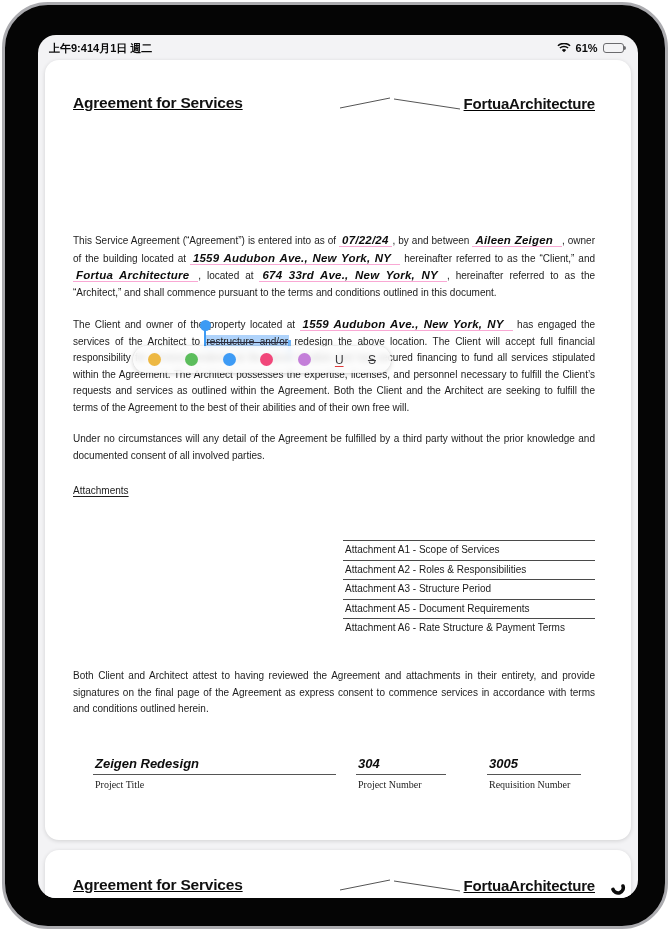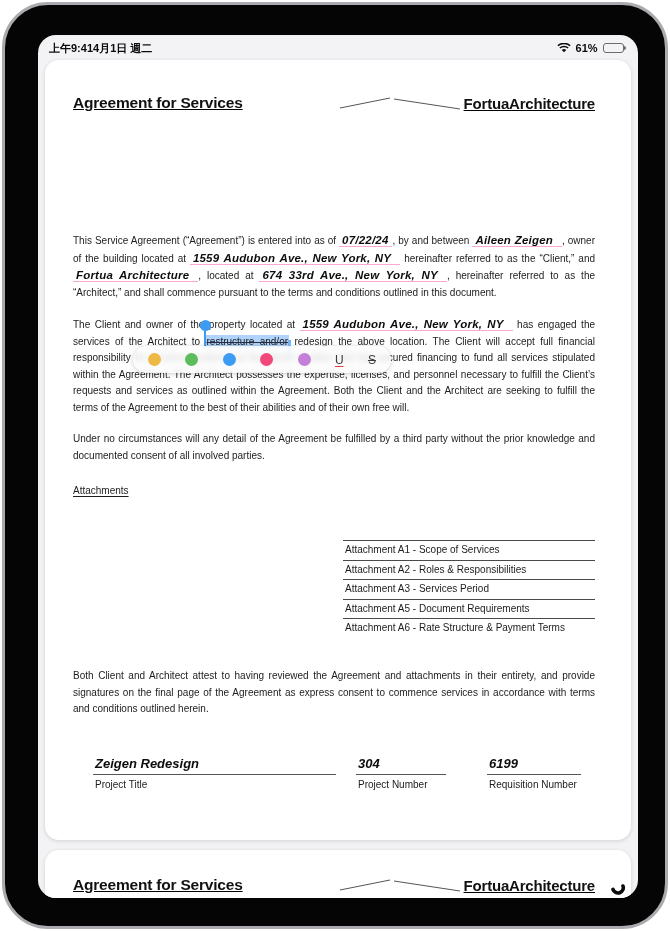--- a/index.html
+++ b/index.html
@@ -78,21 +78,21 @@
     padding:3px 0 0 2px; }
 
   
   .fields { position:absolute; left:0; top:696px; width:100%; height:48px;margin-left:20px; }
   .field { position:absolute; display:flex; flex-direction:column; }
   .field-1 { left:28px; width:243px; }
   .field-2 { left:291px; width:90px; }
   .field-3 { left:422px; width:94px; }
   .field-value { font-style:italic; font-weight:700; font-size:13px; color:#0d0d0d;
     padding:0 0 3px 2px; border-bottom:1px solid #555; white-space:nowrap; }
-  .field-label { font-size:10px; color:#1c1c1c; padding:4px 0 0 2px; }
+  .field-label { font-size:10px; color:#1c1c1c; padding:4px 0 0 2px;font-family:Liberation Serif, serif; }
 
   .page-curl { position:absolute; right:4px; top:33px; }
 </style>
 </head>
 <body>
 
 <div class="stage">
   <div class="device">
     <div class="screen">
 
@@ -143,38 +143,38 @@
           <span class="tb-btn tb-underline">U</span>
           <span class="tb-btn tb-strike">S</span>
         </div>
 
         <div class="para p3">Under no circumstances will any detail of the Agreement be fulfilled by a third party without the prior knowledge and documented consent of all involved parties.</div>
 
         <div class="att-heading">Attachments</div>
         <div class="att-table">
           <div class="att-row">Attachment A1 - Scope of Services</div>
           <div class="att-row">Attachment A2 - Roles &amp; Responsibilities</div>
-          <div class="att-row">Attachment A3 - Services Period</div>
+          <div class="att-row">Attachment A3 - Structure Period</div>
           <div class="att-row">Attachment A5 - Document Requirements</div>
           <div class="att-row">Attachment A6 - Rate Structure &amp; Payment Terms</div>
         </div>
 
         <div class="para p4">Both Client and Architect attest to having reviewed the Agreement and attachments in their entirety, and provide signatures on the final page of the Agreement as express consent to commence services in accordance with terms and conditions outlined herein.</div>
 
         <div class="fields">
           <div class="field field-1">
             <span class="field-value">Zeigen Redesign</span>
             <span class="field-label">Project Title</span>
           </div>
           <div class="field field-2">
             <span class="field-value">304</span>
             <span class="field-label">Project Number</span>
           </div>
           <div class="field field-3">
-            <span class="field-value">6199</span>
+            <span class="field-value">3005</span>
             <span class="field-label">Requisition Number</span>
           </div>
         </div>
       </div>
 
       <div class="page page2">
         <div class="doc-header">
           <div class="doc-title">Agreement for Services</div>
           <div class="logo">
             <svg class="logo-roof" width="148" height="14" viewBox="0 0 148 14">

